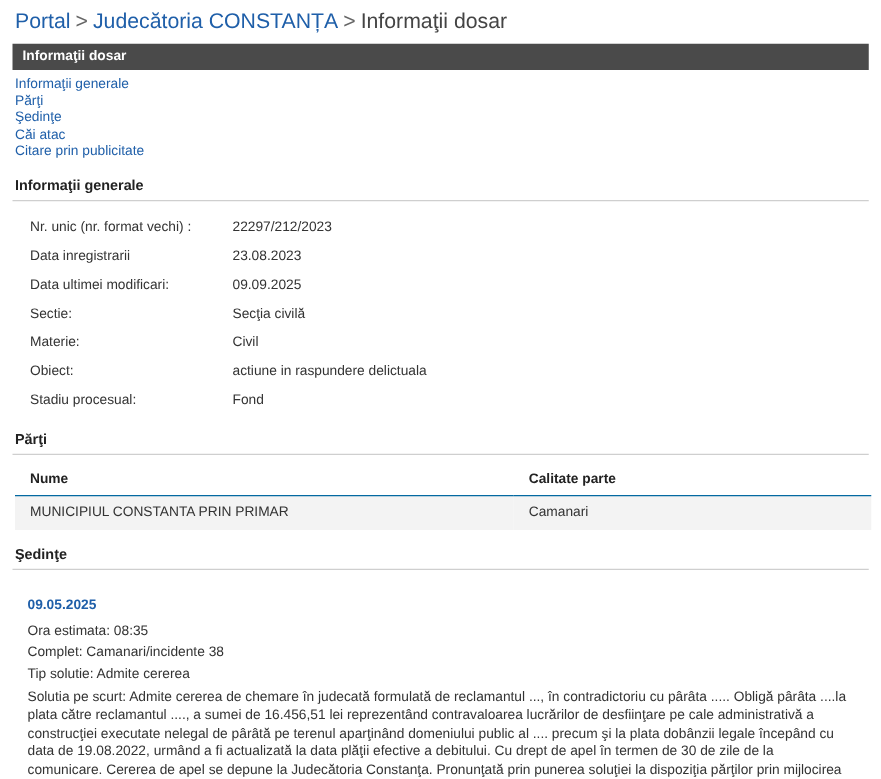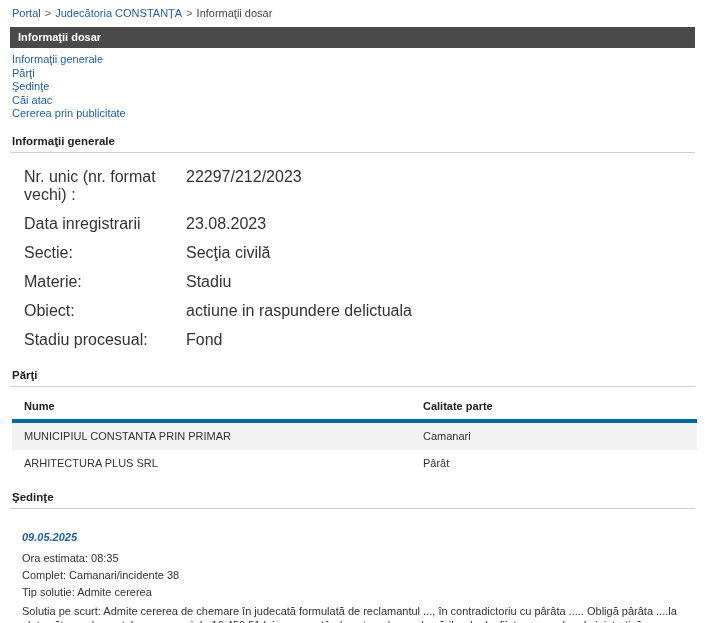--- a/index.html
+++ b/index.html
@@ -15,21 +15,21 @@
     color: #333333;
     overflow: hidden;
   }
   .page {
     padding: 6px 10px 0 10px;
     box-sizing: border-box;
     width: 705px;
   }
   
   .breadcrumb {
-    font-size: 11px;
+    font-size: 17px;
     color: #444;
     padding: 1px 0 6px 2px;
     white-space: nowrap;
   }
   .breadcrumb a {
     color: #1f5fa9;
     text-decoration: none;
   }
   .breadcrumb .sep {
     color: #666;
@@ -72,58 +72,57 @@
     margin: 0 0 10px 0;
   }
 
   
   .info-table {
     width: 100%;
     border-collapse: collapse;
     margin-left: 2px;
   }
   .info-table td {
-    font-size: 16px;
+    font-size: 11px;
     color: #333;
     padding: 5px 4px 6px 12px;
     vertical-align: top;
   }
   .info-table td.k { width: 140px; }
   .info-table td.v { padding-left: 18px; }
 
   
   .parties {
     width: 100%;
     border-collapse: collapse;
     margin-left: 2px;
     margin-top: 2px;
   }
   .parties th {
     text-align: left;
     font-size: 11px;
     font-weight: bold;
     color: #222;
     padding: 3px 4px 7px 12px;
-    border-bottom: 4px solid #0369a1;
+    border-bottom: 1px solid #0369a1;
   }
   .parties th.c2, .parties td.c2 { width: 270px; }
   .parties td {
     font-size: 11px;
     color: #333;
     padding: 7px 4px 8px 12px;
   }
   .parties tr.alt td { background: #f3f3f3; }
 
   
   .hearing-date {
     color: #1f5fa9;
     font-size: 11px;
     font-weight: bold;
     padding: 12px 0 8px 12px;
-    font-style: italic;
   }
   .hearing-line {
     font-size: 11px;
     color: #333;
     padding: 0 8px 3px 12px;
     line-height: 14px;
   }
   .hearing-sol {
     font-size: 11px;
     color: #333;
@@ -141,43 +140,47 @@
     <a href="#">Portal</a><span class="sep">&gt;</span><a href="#">Judecătoria CONSTANȚA</a><span class="sep">&gt;</span><span>Informaţii dosar</span>
   </div>
 
   <div class="titlebar">Informaţii dosar</div>
 
   <div class="navlinks">
     <a href="#">Informaţii generale</a>
     <a href="#">Părţi</a>
     <a href="#">Şedinţe</a>
     <a href="#">Căi atac</a>
-    <a href="#">Cererea prin publicitate</a>
+    <a href="#">Citare prin publicitate</a>
   </div>
 
   <div class="section-title">Informaţii generale</div>
   <div class="rule"></div>
 
   <table class="info-table">
     <tbody>
         <tr>
       <td class="k">Nr. unic (nr. format vechi) :</td>
       <td class="v">22297/212/2023</td>
     </tr>
     <tr>
       <td class="k">Data inregistrarii</td>
       <td class="v">23.08.2023</td>
     </tr>
     <tr>
+      <td class="k">Data ultimei modificari:</td>
+      <td class="v">09.09.2025</td>
+    </tr>
+    <tr>
       <td class="k">Sectie:</td>
       <td class="v">Secţia civilă</td>
     </tr>
     <tr>
       <td class="k">Materie:</td>
-      <td class="v">Stadiu</td>
+      <td class="v">Civil</td>
     </tr>
     <tr>
       <td class="k">Obiect:</td>
       <td class="v">actiune in raspundere delictuala</td>
     </tr>
     <tr>
       <td class="k">Stadiu procesual:</td>
       <td class="v">Fond</td>
     </tr>
   </tbody>
@@ -188,24 +191,20 @@
 
   <table class="parties">
     <tbody>
         <tr>
       <th>Nume</th>
       <th class="c2">Calitate parte</th>
     </tr>
     <tr class="alt">
       <td>MUNICIPIUL CONSTANTA PRIN PRIMAR</td>
       <td class="c2">Camanari</td>
-    </tr>
-    <tr>
-      <td>ARHITECTURA PLUS SRL</td>
-      <td class="c2">Pârât</td>
     </tr>
   </tbody>
     </table>
 
   <div class="section-title">Şedinţe</div>
   <div class="rule"></div>
 
   <div>
     <div class="hearing-date">09.05.2025</div>
     <div class="hearing-line">Ora estimata: 08:35</div>

